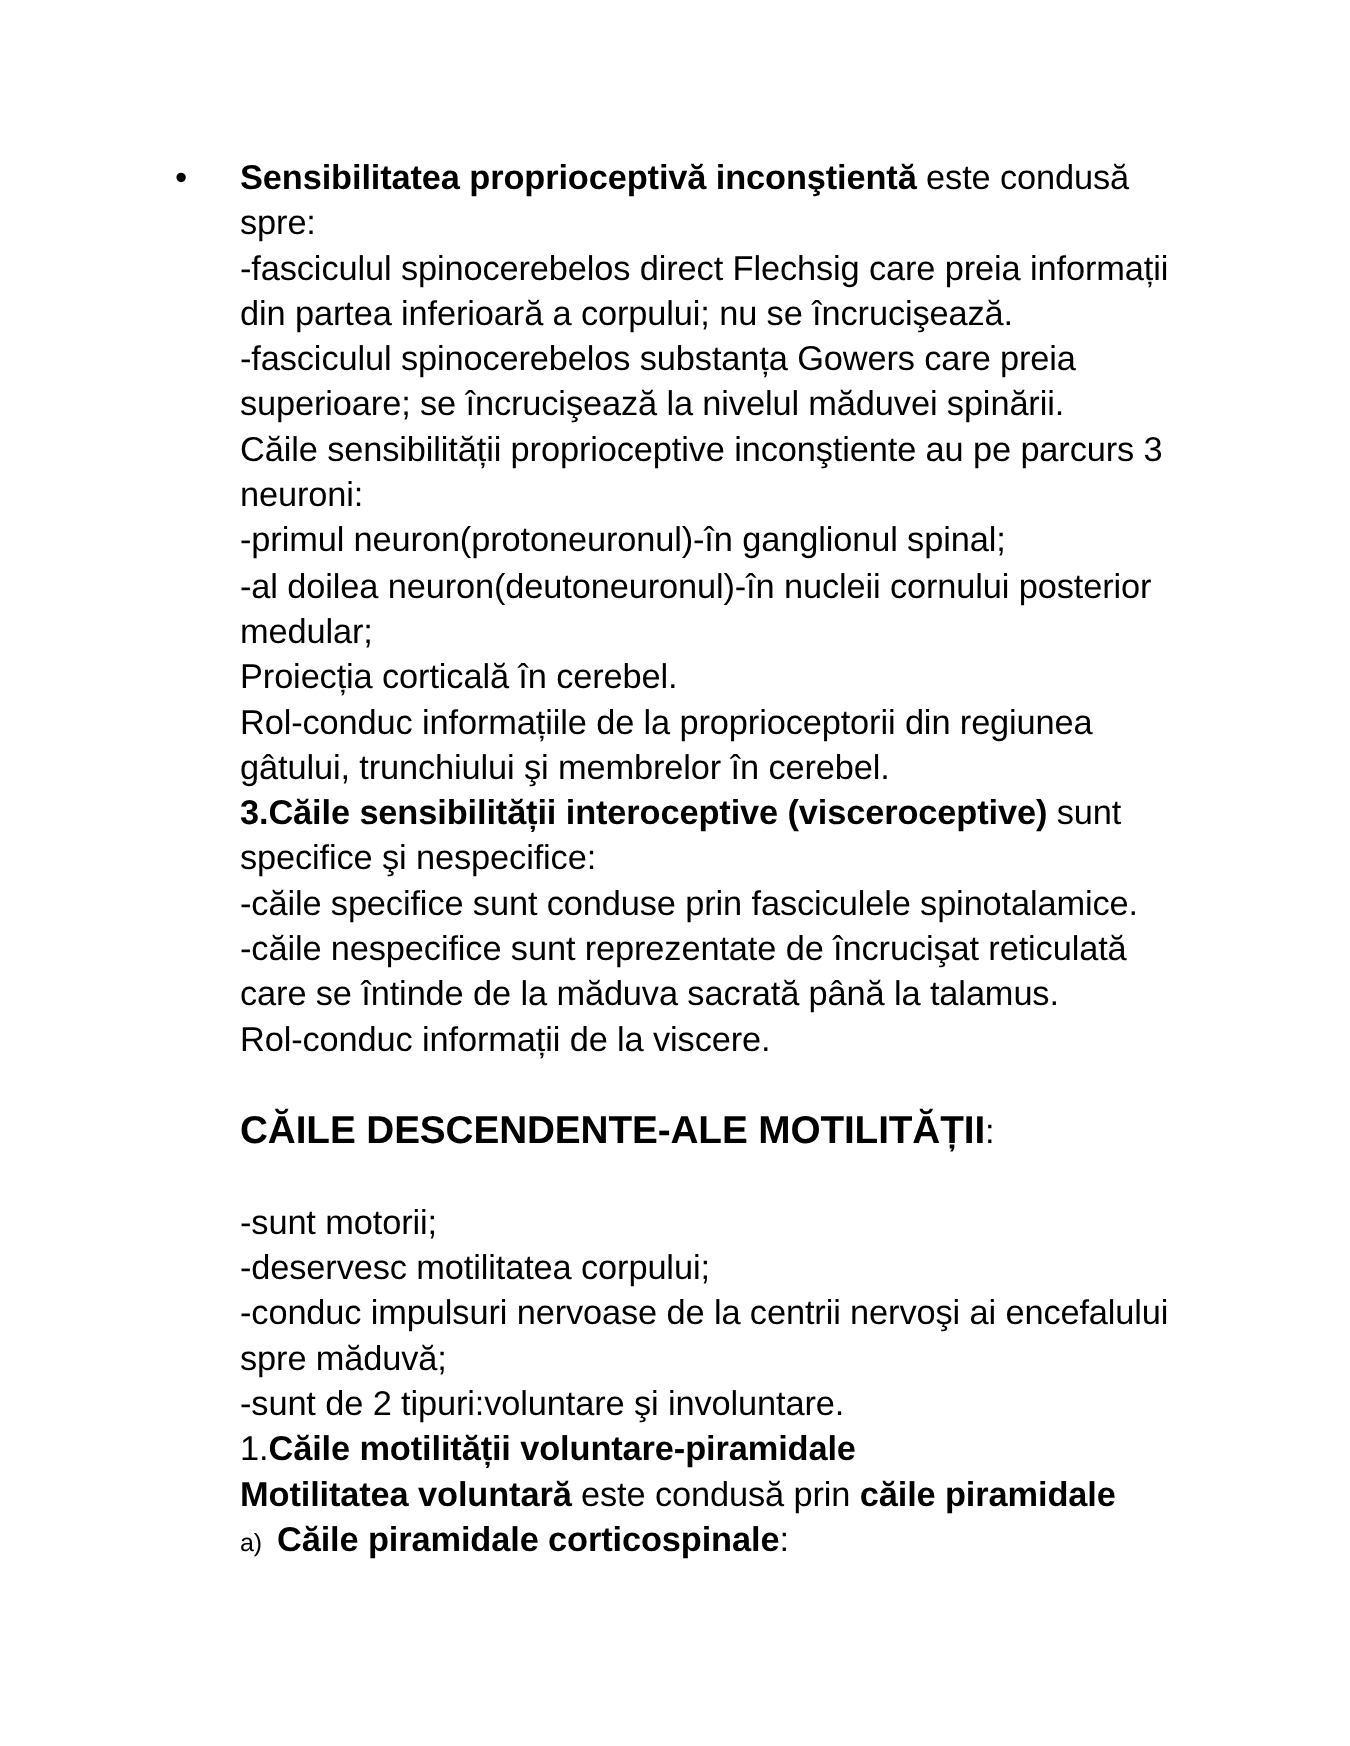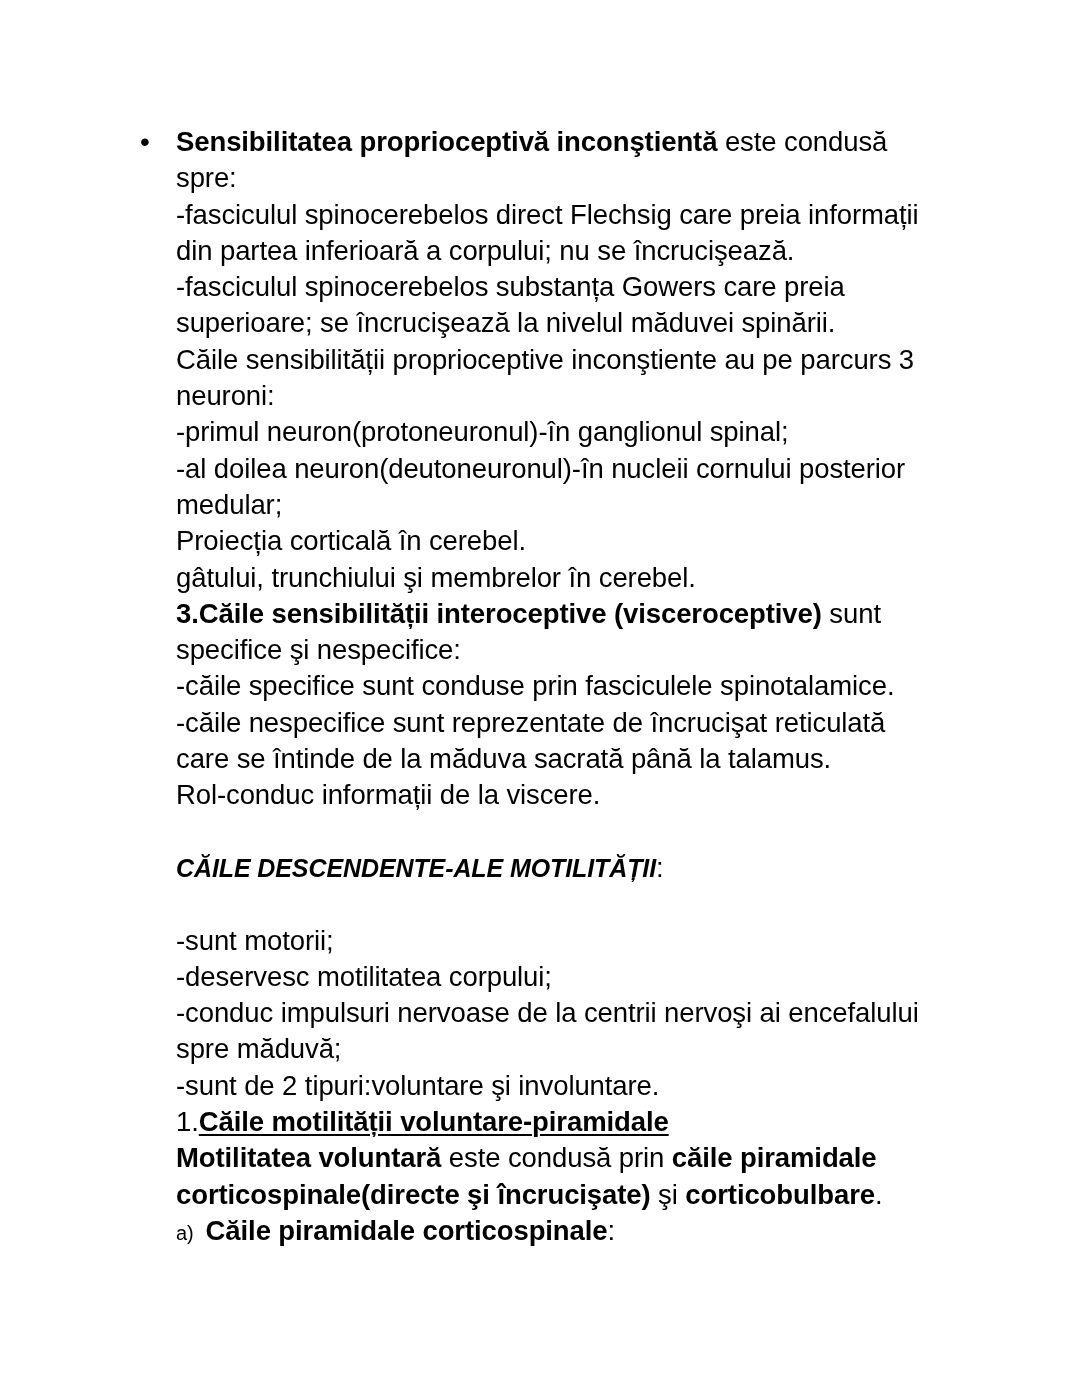--- a/index.html
+++ b/index.html
@@ -25,39 +25,38 @@
     }
     .bullet {
       position: absolute;
       left: 140px;
       top: 124px;
       font-size: 28px;
       line-height: 36.3px;
     }
     .content {
       position: absolute;
-      left: 176px;
+      left: 192px;
       top: 124px;
       width: 790px;
       font-size: 27.5px;
       line-height: 36.3px;
       letter-spacing: -0.1px;
     }
     .line {
       display: block;
       white-space: nowrap;
       min-height: 36.3px;
     }
     .b { font-weight: bold; }
-    .u { text-decoration: underline; text-decoration-thickness: 2px; text-underline-offset: 3px; }
+    .u { text-decoration-thickness: 2px; text-underline-offset: 3px; }
     .blank { height: 36.3px; }
     .heading {
       font-weight: bold;
-      font-size: 25px;
-      font-style: italic;
+      font-size: 31px;
     }
     .small-marker {
       font-size: 20px;
       margin-right: 12px;
     }
   </style>
 </head>
 <body>
 
 <div class="page">
@@ -73,20 +72,21 @@
     <span class="line">-fasciculul spinocerebelos direct Flechsig care preia informații</span>
     <span class="line">din partea inferioară a corpului; nu se încrucişează.</span>
     <span class="line">-fasciculul spinocerebelos substanța Gowers care preia</span>
     <span class="line">superioare; se încrucişează la nivelul măduvei spinării.</span>
     <span class="line">Căile sensibilității proprioceptive inconştiente au pe parcurs 3</span>
     <span class="line">neuroni:</span>
     <span class="line">-primul neuron(protoneuronul)-în ganglionul spinal;</span>
     <span class="line">-al doilea neuron(deutoneuronul)-în nucleii cornului posterior</span>
     <span class="line">medular;</span>
     <span class="line">Proiecția corticală în cerebel.</span>
+    <span class="line">Rol-conduc informațiile de la proprioceptorii din regiunea</span>
     <span class="line">gâtului, trunchiului şi membrelor în cerebel.</span>
 
     <span class="line">
       <span class="b">3.Căile sensibilității interoceptive (visceroceptive)</span><span> sunt</span>
     </span>
     <span class="line">specifice şi nespecifice:</span>
     <span class="line">-căile specifice sunt conduse prin fasciculele spinotalamice.</span>
     <span class="line">-căile nespecifice sunt reprezentate de încrucişat reticulată</span>
     <span class="line">care se întinde de la măduva sacrată până la talamus.</span>
     <span class="line">Rol-conduc informații de la viscere.</span>
@@ -105,22 +105,19 @@
     <span class="line">spre măduvă;</span>
     <span class="line">-sunt de 2 tipuri:voluntare şi involuntare.</span>
 
     <span class="line">
       <span>1.</span><span class="b u">Căile motilității voluntare-piramidale</span>
     </span>
 
     <span class="line">
       <span class="b">Motilitatea voluntară</span><span> este condusă prin </span><span class="b">căile piramidale</span>
     </span>
-    <span class="line">
-      <span class="b">corticospinale(directe şi încrucişate)</span><span> şi </span><span class="b">corticobulbare</span><span>.</span>
-    </span>
 
     <span class="line">
       <span class="small-marker">a)</span><span class="b">Căile piramidale corticospinale</span><span>:</span>
     </span>
 
   </div>
 </div>
 
 </body></html>

